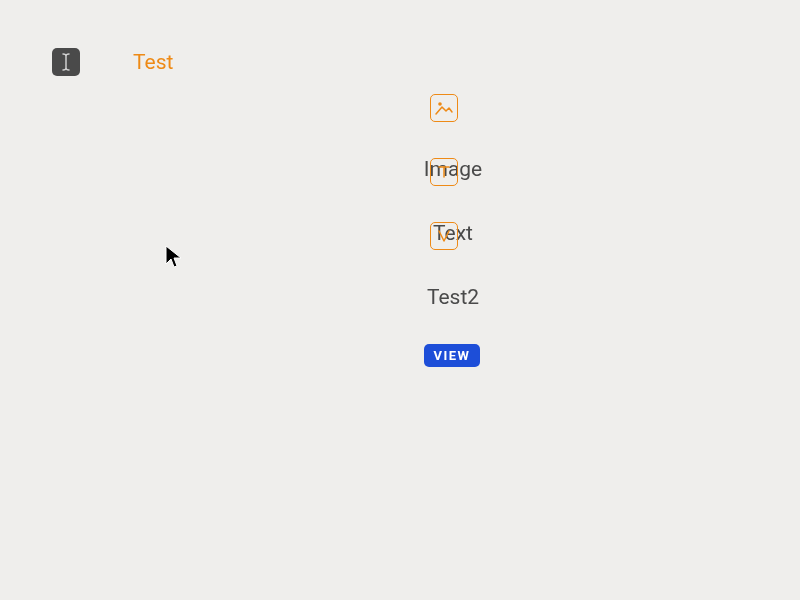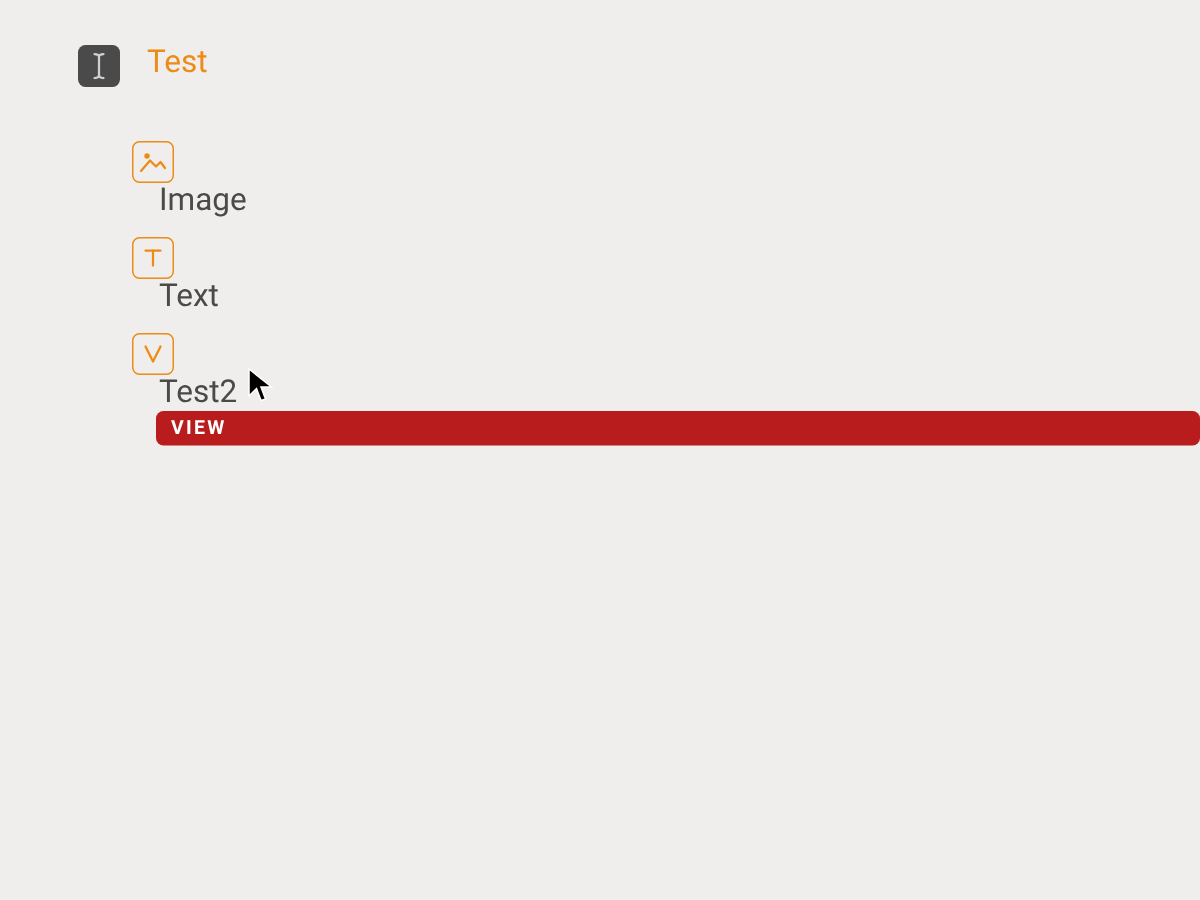--- a/index.html
+++ b/index.html
@@ -10,21 +10,23 @@
     background: #efeeec;
     font-family: -apple-system, BlinkMacSystemFont, "Segoe UI", Roboto, "Helvetica Neue", Arial, sans-serif;
     overflow: hidden;
   }
   .tree {
     padding-top: 30px;
     padding-left: 52px;
   }
   .row {
     display: flex;
+    align-items: center;
     height: 64px;
+    gap: 35px;
   }
   .child {
     margin-left: 36px;
     flex-direction: column;
   }
   .icon-box {
     width: 28px;
     height: 28px;
     display: flex;
     align-items: center;
@@ -49,21 +51,21 @@
     font-size: 21px;
     font-weight: 400;
   }
   .outline-icon {
     border: 1.5px solid #ee8a16;
     border-radius: 5px;
     box-sizing: border-box;
   }
   .badge {
     margin-left: 16px;
-    background: #b91c1c;
+    background: #1d4ed8;
     color: #fff;
     font-size: 13px;
     font-weight: 700;
     letter-spacing: 1.5px;
     padding: 4px 10px;
     border-radius: 5px;
   }
   svg { display: block; }
   .cursor {
     position: absolute;

